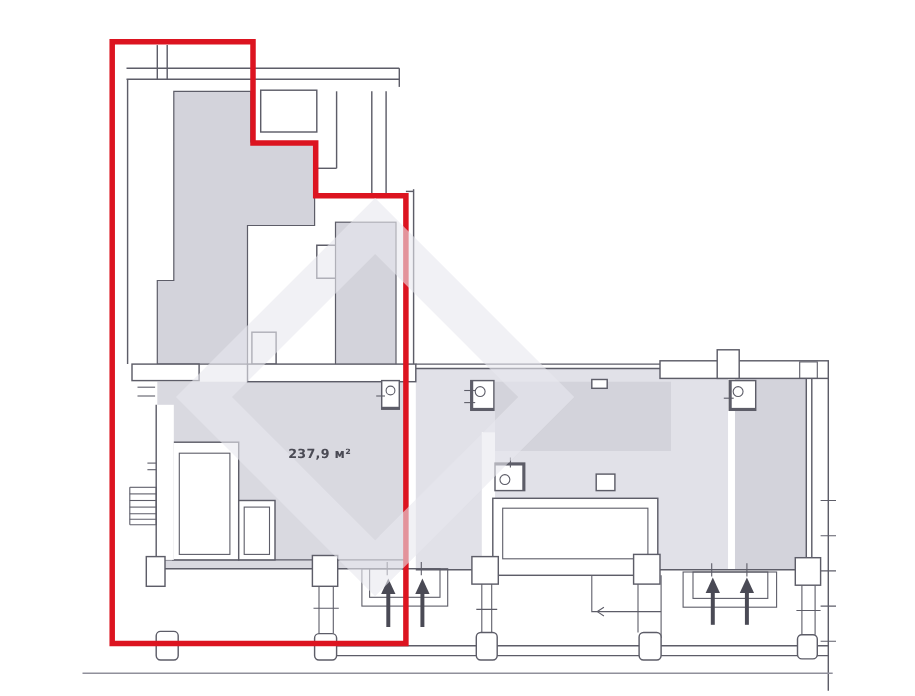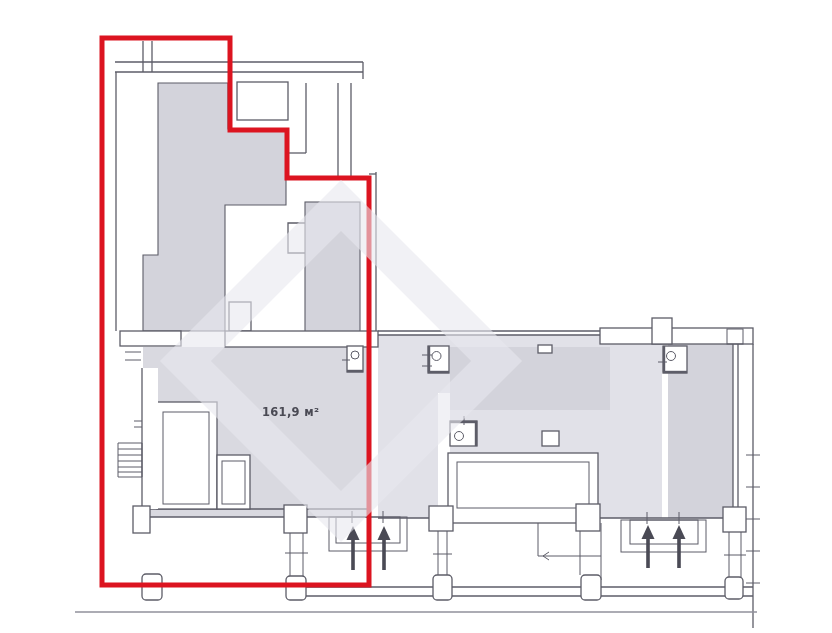--- a/index.html
+++ b/index.html
@@ -215,14 +215,14 @@
       </g>
     </g>
 
     <line class="gnd" x1="75" y1="612" x2="757" y2="612"></line>
 
     <path class="red" d="M102,38 H230 V130 H287 V178 H369 V585 H102 Z"></path>
   </svg>
 
   <div class="watermark"></div>
 
-  <div class="area-label">161,9 м²</div>
+  <div class="area-label">237,9 м²</div>
 </div>
 
 </body></html>

